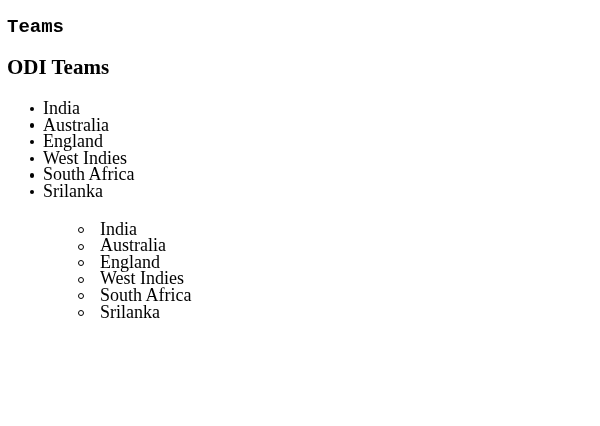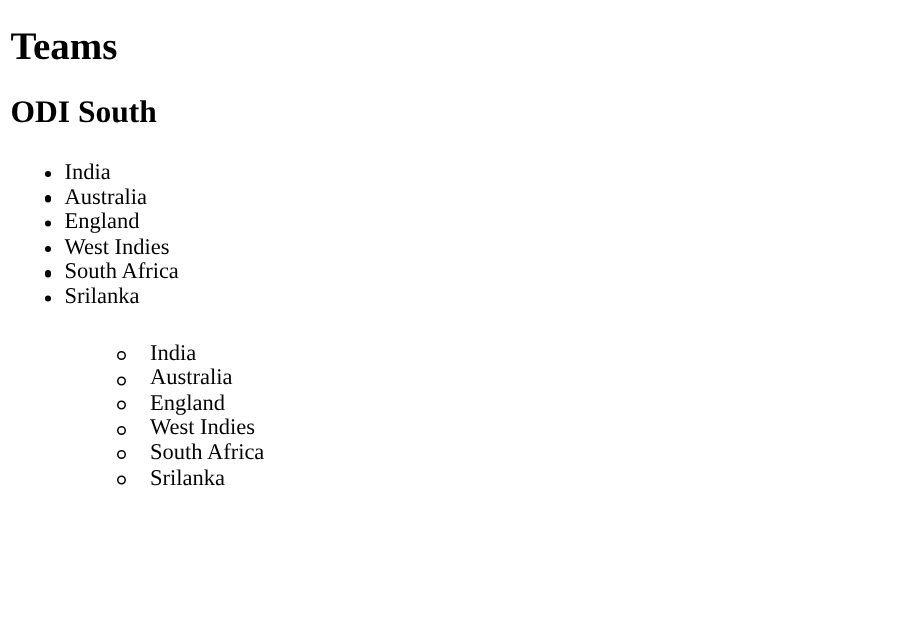--- a/index.html
+++ b/index.html
@@ -9,39 +9,40 @@
     position: relative;
     overflow: hidden;
     background: #ffffff;
     color: #000000;
     font-family: "Liberation Serif", serif;
   }
 
   .page { position: relative; width: 600px; height: 426px; }
 
   h1.page-title {
-    font-size: 26px;
+    font-size: 19px;
     font-weight: bold;
     line-height: 1;
     margin: 18px 0 0 7px;
+    font-family: Liberation Mono, monospace;
   }
 
   h2.section-heading {
     font-size: 21px;
     font-weight: bold;
     line-height: 1;
     margin: 20px 0 0 7px;
   }
   h2.section-heading.test { margin-top: 18px; }
 
   ul.team-list {
     list-style: none;
     margin: 22px 0 0 0;
     padding: 0 0 0 43px;
-    font-size: 15px;
+    font-size: 18px;
     line-height: 16.6px;
   }
   ul.team-list.test {
     margin-top: 21px;
     padding-left: 100px;
   }
 
   ul.team-list li { position: relative; }
 
   .bullet {
@@ -66,21 +67,21 @@
     border-radius: 50%;
   }
 </style>
 </head>
 <body>
 
 <div class="page">
 
   <h1 class="page-title">Teams</h1>
 
-  <h2 class="section-heading odi">ODI South</h2>
+  <h2 class="section-heading odi">ODI Teams</h2>
 
   <ul class="team-list odi">
     <li>
       <span class="bullet disc"></span>
       <span>India</span>
     </li>
     <li>
       <span class="bullet disc"></span>
       <span>Australia</span>
     </li>

